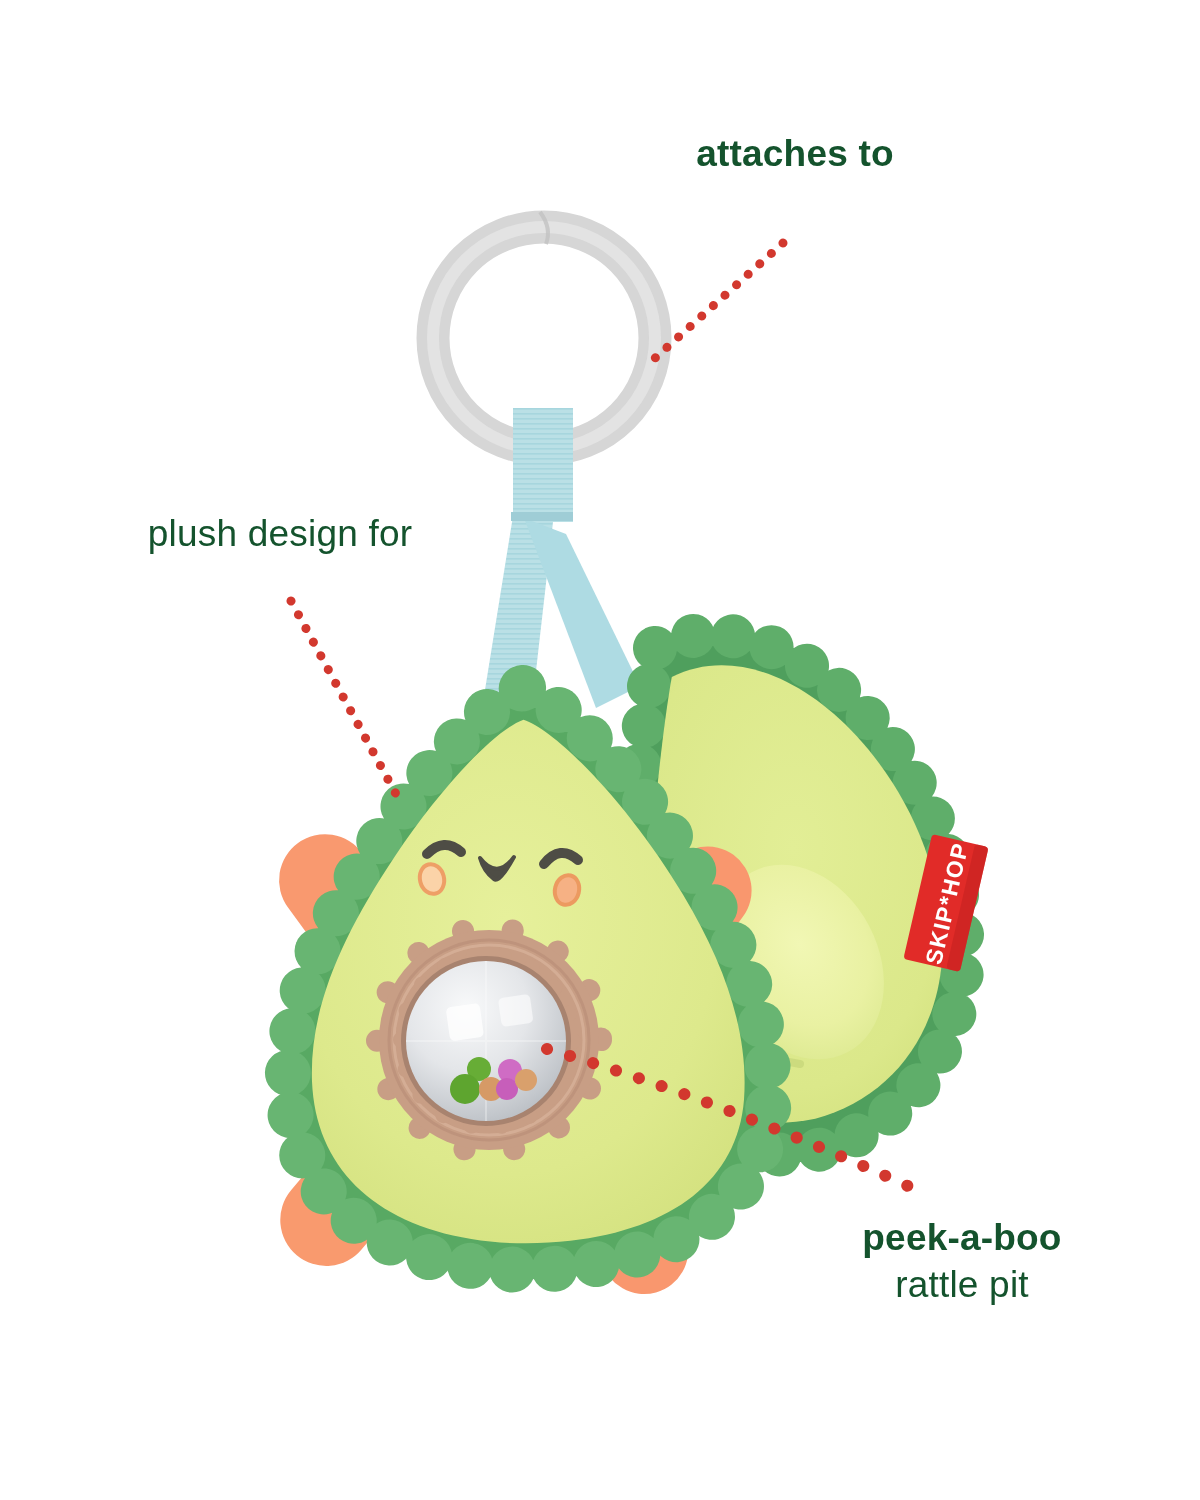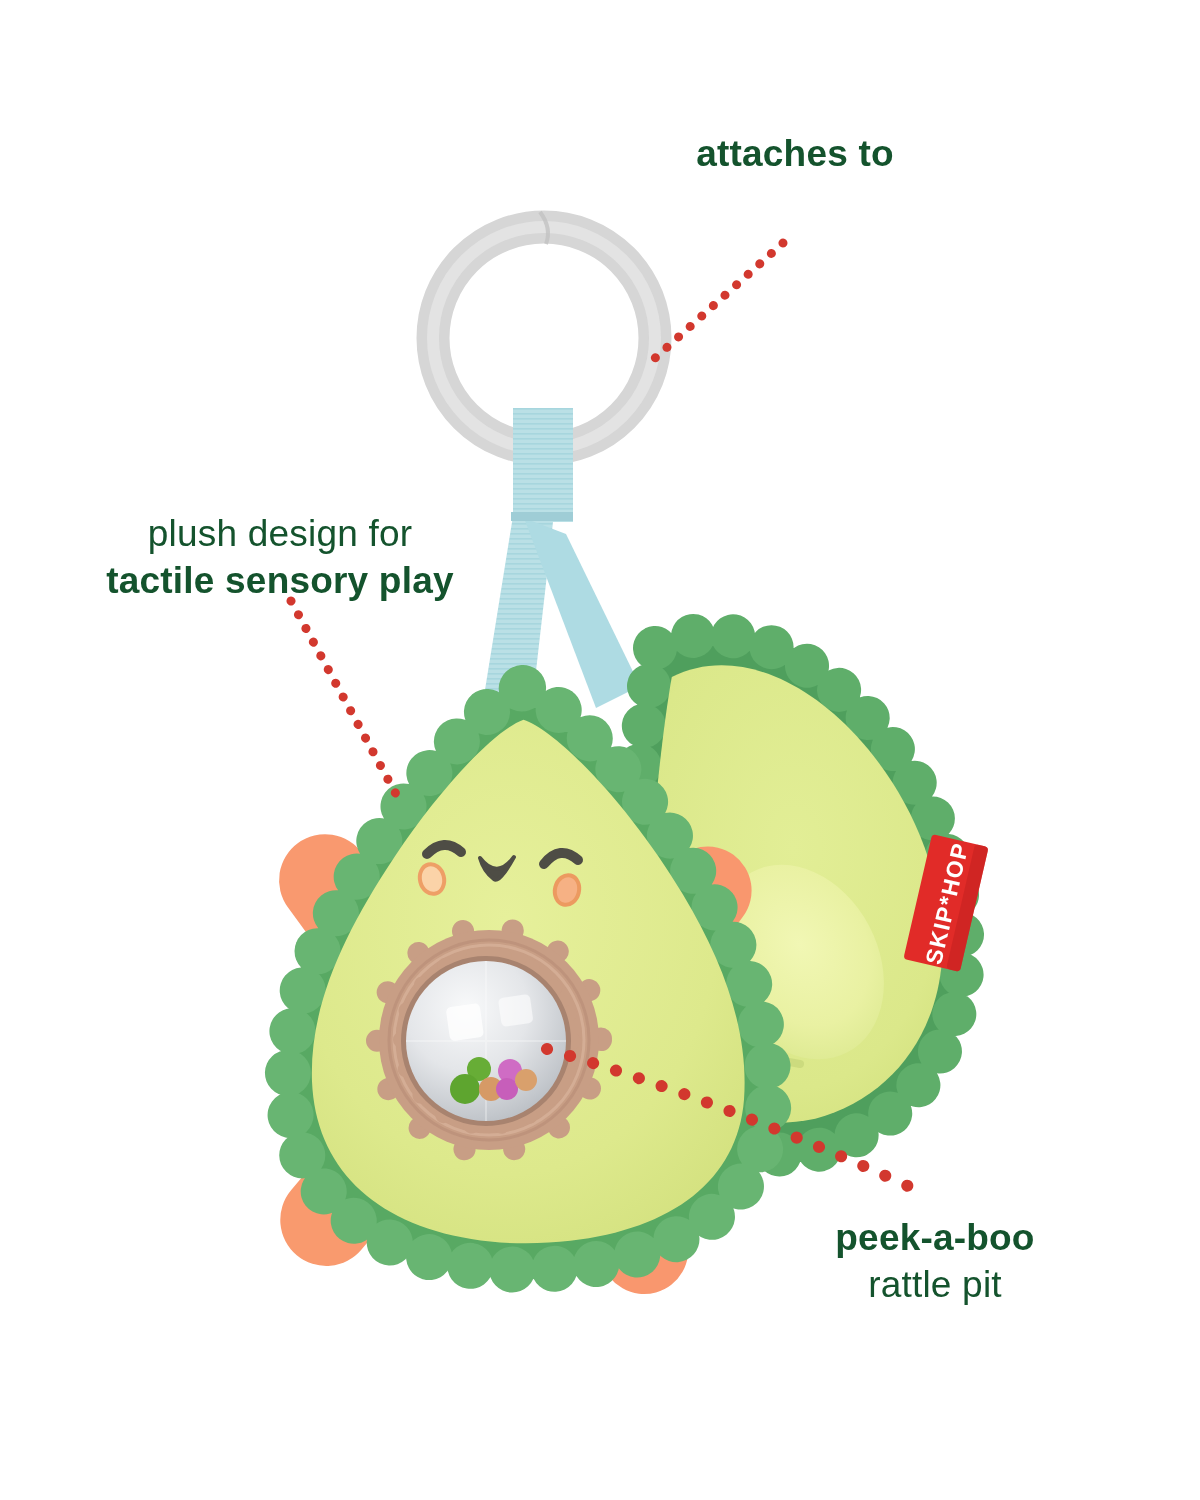--- a/index.html
+++ b/index.html
@@ -147,21 +147,20 @@
       <path d="M 547 1049 Q 720 1100 908 1186" stroke-width="12" stroke-dasharray="0.1 24"></path>
     </g>
   </svg>
 
   <div class="callout" style="left:635px;top:130px;width:320px;">
     <div class="b">attaches to</div>
   </div>
 
   <div class="callout" style="left:70px;top:490px;width:420px;margin-top:20px;">
     <div>plush design for</div>
-    <div class="b">tactile sensory play</div>
   </div>
 
-  <div class="callout" style="left:775px;top:1214px;width:320px;">
+  <div class="callout" style="left:802px;top:1214px;width:320px;">
     <div class="b">peek-a-boo</div>
     <div>rattle pit</div>
   </div>
 
 </div>
 
 </body></html>

